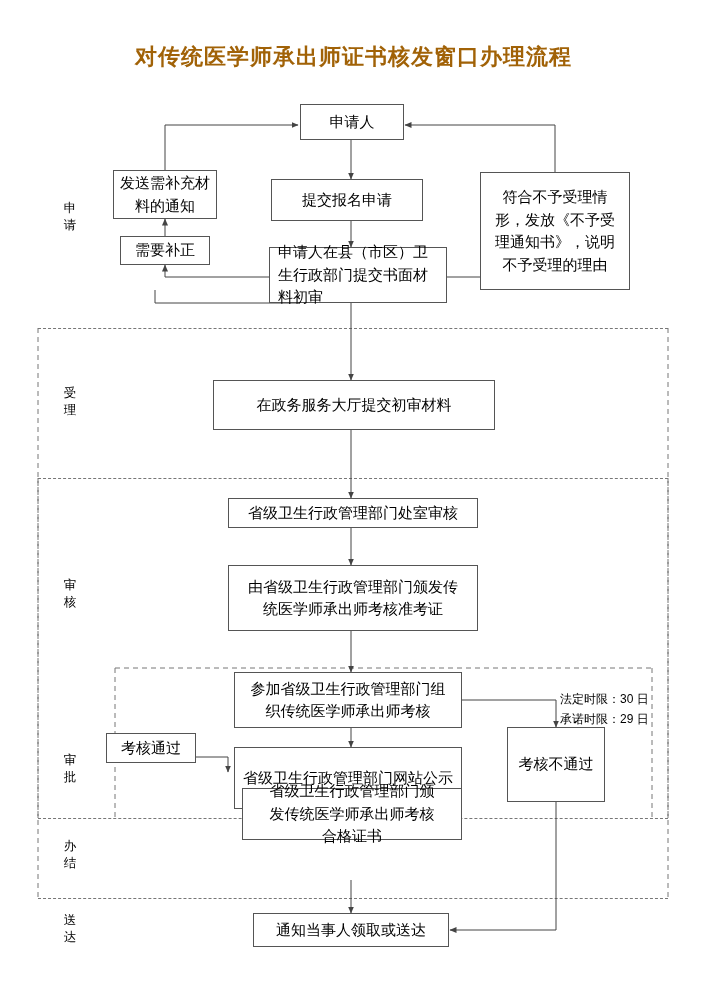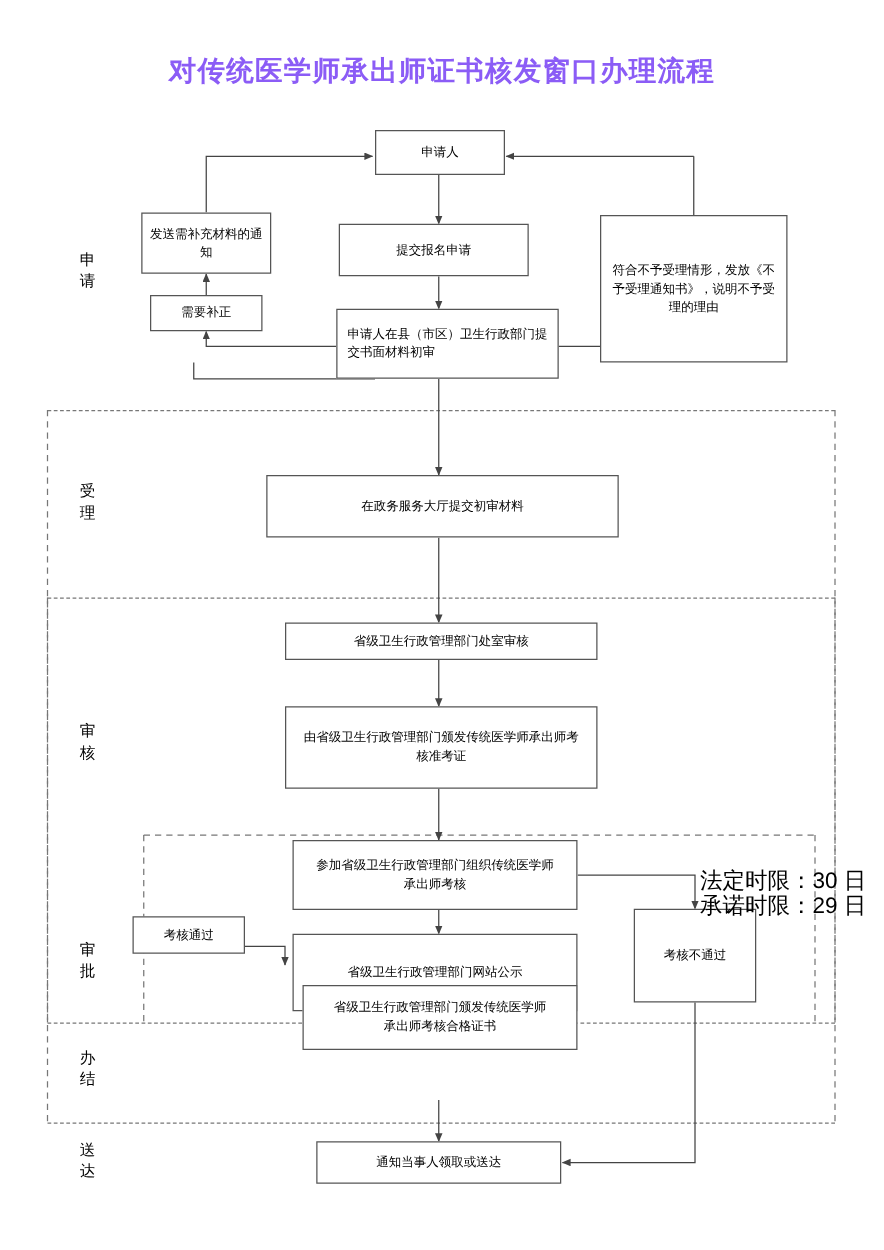--- a/index.html
+++ b/index.html
@@ -20,29 +20,29 @@
   .title {
     position: absolute;
     left: 0;
     top: 42px;
     width: 707px;
     text-align: center;
     font-family: "DejaVu Serif", serif;
     font-weight: bold;
     font-size: 22px;
     letter-spacing: 1px;
-    color: #8b5cf6;
+    color: #a16207;
   }
   .box {
     position: absolute;
     box-sizing: border-box;
     border: 1px solid #555;
     background: #fff;
     color: #000;
-    font-size: 10px;
+    font-size: 15px;
     line-height: 1.5;
     display: flex;
     align-items: center;
     justify-content: center;
     text-align: center;
     padding: 3px 6px;
   }
   .box.left-align {
     text-align: left;
     justify-content: flex-start;
@@ -50,21 +50,21 @@
   .stage-label {
     position: absolute;
     font-size: 12.5px;
     line-height: 1.35;
     color: #000;
     text-align: center;
     width: 28px;
   }
   .note {
     position: absolute;
-    font-size: 18px;
+    font-size: 12px;
     line-height: 1.6;
     color: #000;
     white-space: nowrap;
   }
   svg.lines {
     position: absolute;
     left: 0;
     top: 0;
     width: 707px;
     height: 1000px;

